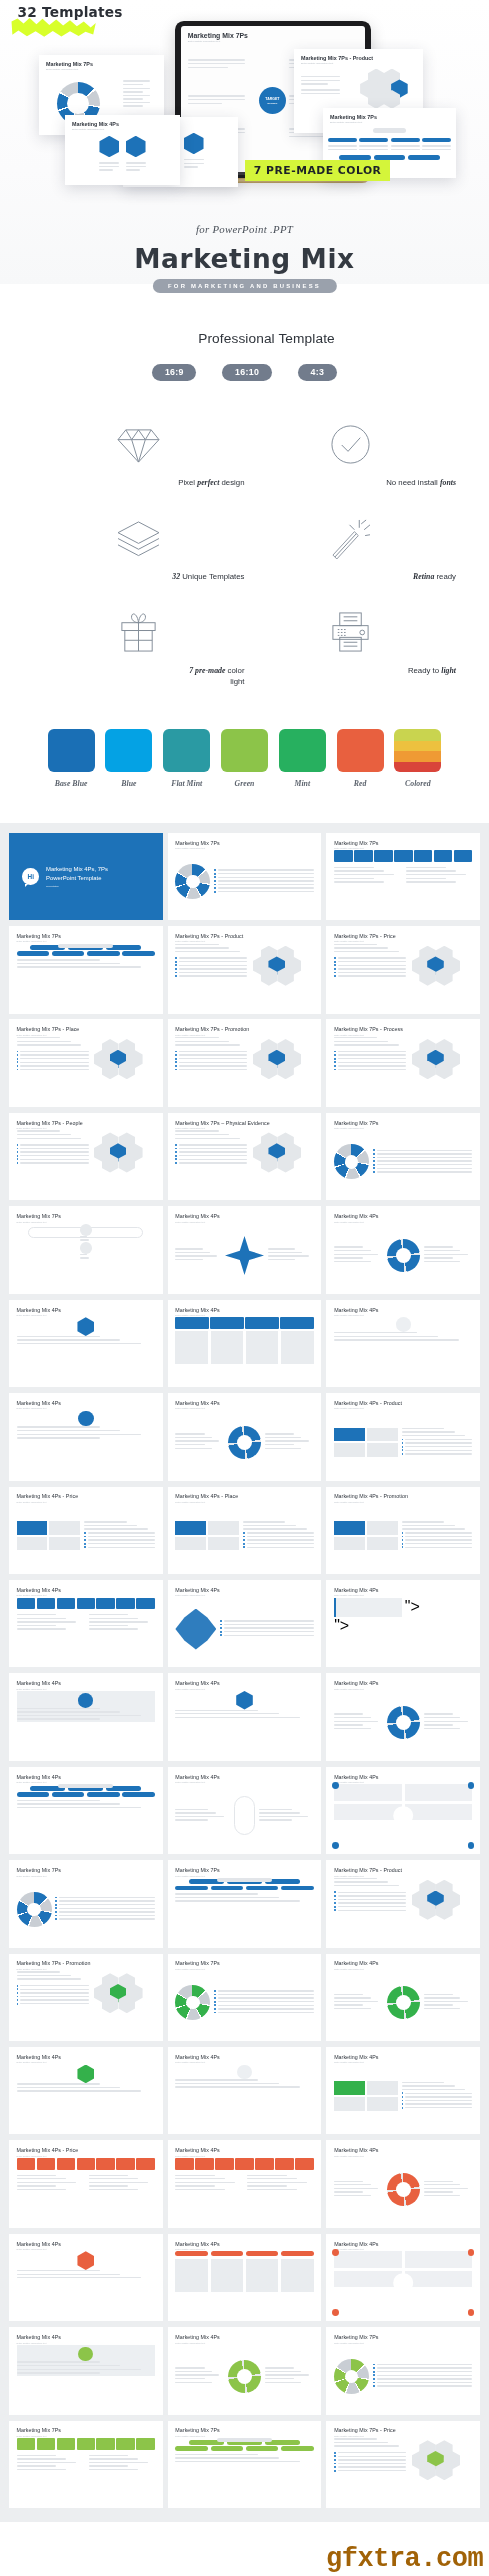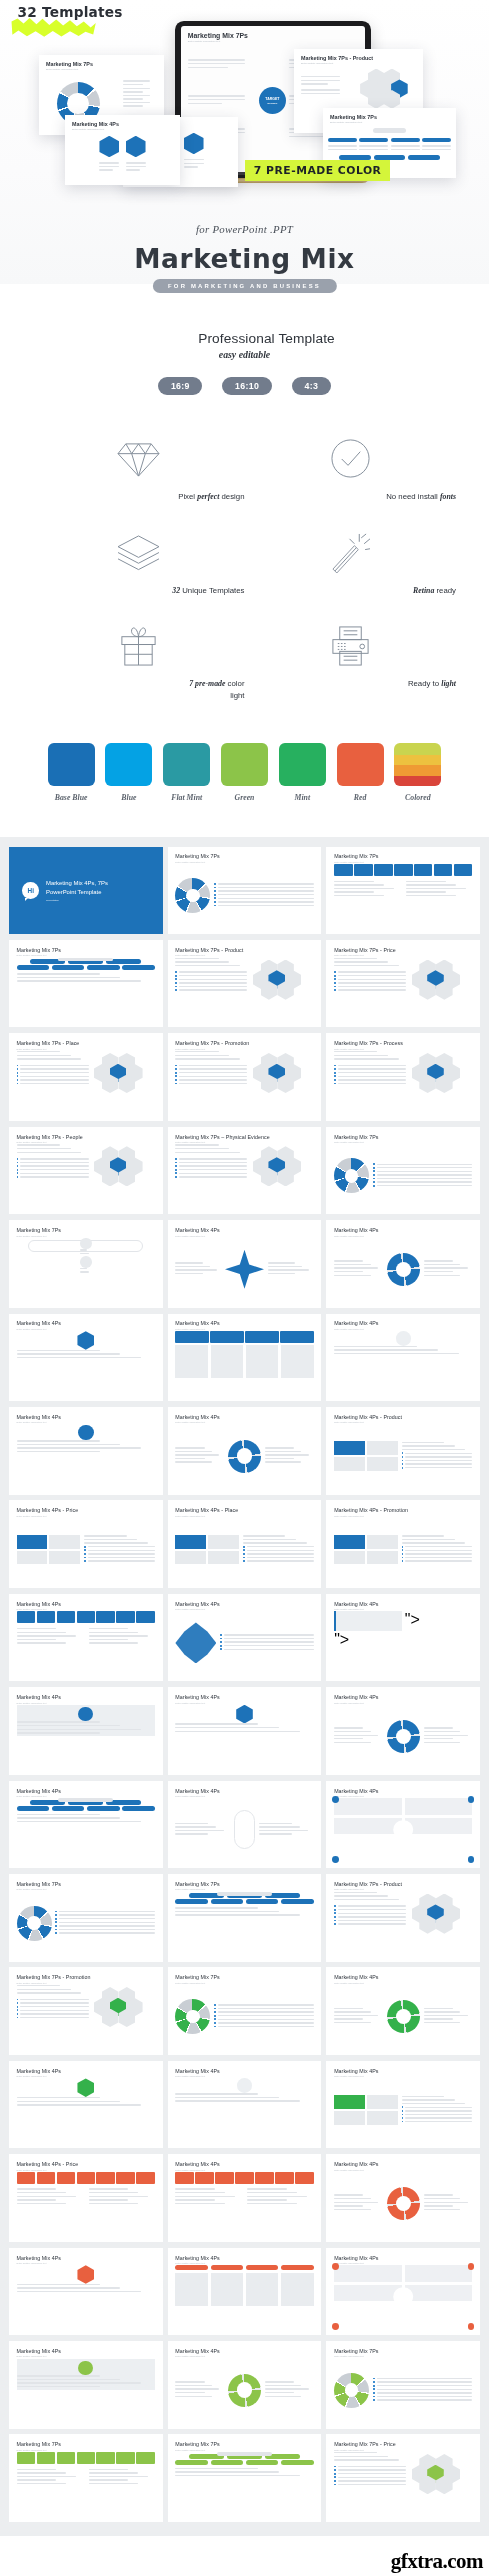--- a/index.html
+++ b/index.html
@@ -90,21 +90,21 @@
   
   .features { position: relative; padding-top: 47px; background: #fff; }
   .ft-head { text-align: center; }
   .ft-head h2 {
     font-size: 13.7px; font-weight: normal; color: #2f343b; letter-spacing: 0.1px; padding-left: 44px;
   }
   .ft-head .sub {
     font-family: "Liberation Serif", serif; font-style: italic; font-weight: bold;
     font-size: 9.8px; color: #30353c; margin-top: 2.9px;
   }
-  .ratios { display: flex; justify-content: center; gap: 20px; margin-top: 17.6px; }
+  .ratios { display: flex; justify-content: center; gap: 26px; margin-top: 17.6px; }
   .ratio {
     background: #727c8c; color: #fff; border-radius: 10.8px;
     padding: 3.9px 12.7px; font-size: 8.8px; font-weight: bold; letter-spacing: 0.3px;
   }
   .fgrid {
     display: grid; grid-template-columns: 1fr 1fr;
     row-gap: 25.4px; margin-top: 39px; padding: 0 33px;
   }
   .fcell { text-align: right; }
   .fic { height: 45px; display: flex; align-items: flex-end; justify-content: center; }
@@ -186,22 +186,22 @@
   .cards4 > div { flex: 1; background: #e9ecef; height: 33px; }
   .tgt {
     width: 19.6px; height: 19.6px; border-radius: 50%; background: var(--acc,#1d72b8);
     color: #fff; font-size: 2.5px; font-weight: bold; display:flex;
     align-items:center; justify-content:center; text-align:center; line-height:1.1;
   }
   .flexrow { display: flex; align-items: center; gap: 3.9px; height: 100%; }
 
   .gfx {
     position: absolute; right: 5.9px; bottom: 2px; z-index: 40;
-    font-family: Liberation Serif, serif; font-weight: bold;
-    font-size: 21px; color: #000000; letter-spacing: -0.5px;
+    font-family: Liberation Mono, monospace; font-weight: bold;
+    font-size: 27px; color: #a16207; letter-spacing: -0.5px;
   }
 </style>
 </head>
 <body>
 
 <section class="hero">
   <div class="highlight-stroke"></div>
   <div class="badge-templates">32 Templates</div>
 
   <div class="laptop">
@@ -362,21 +362,20 @@
   <div class="pre-made">7 PRE-MADE COLOR</div>
   <div class="for-ppt">for PowerPoint .PPT</div>
   <div class="mm-title">Marketing Mix</div>
 </section>
 
 <div class="mm-pill">FOR MARKETING AND BUSINESS</div>
 
 <section class="features">
   <div class="ft-head">
     <h2>Professional Template</h2>
-    <div class="sub">easy editable</div>
   </div>
 
   <div class="ratios">
     <span class="ratio">16:9</span>
     <span class="ratio">16:10</span>
     <span class="ratio">4:3</span>
   </div>
 
   <div class="fgrid">
 

